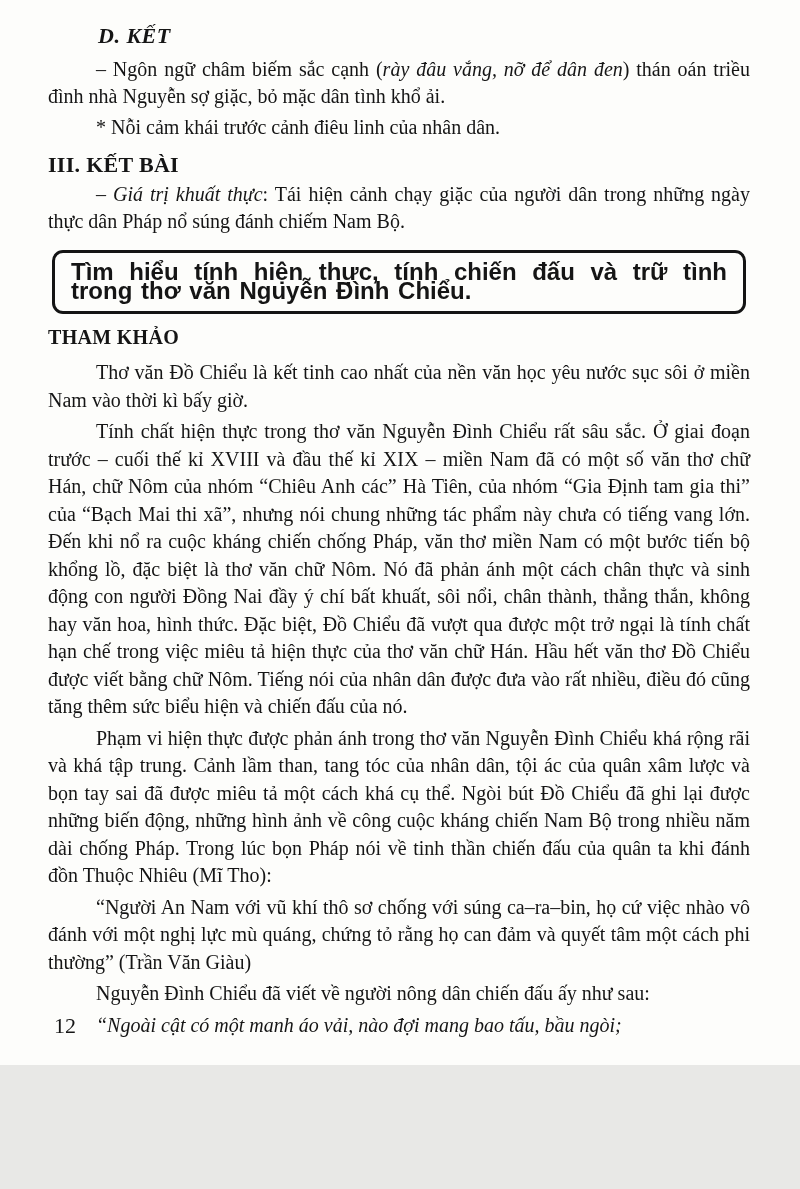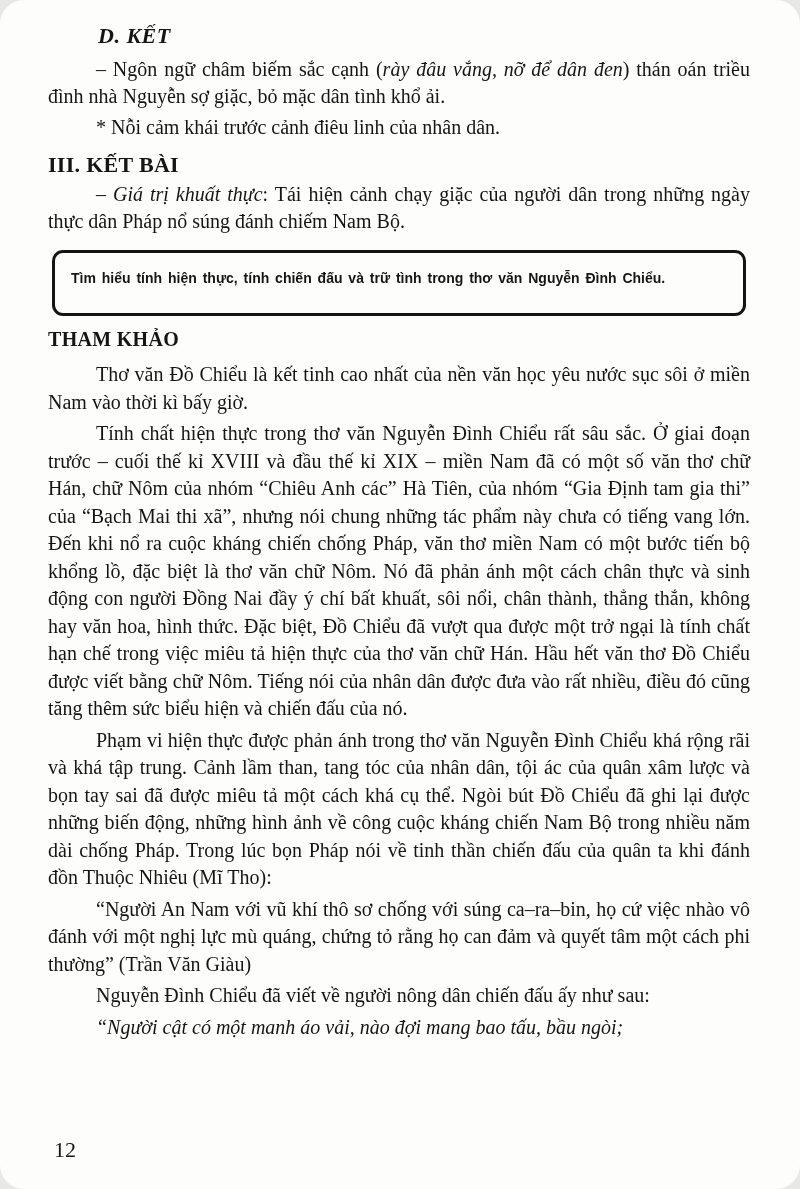--- a/index.html
+++ b/index.html
@@ -1,29 +1,28 @@
 <!DOCTYPE html>
 <html><head>
 <meta charset="utf-8">
 <style>
   html, body { margin: 0; padding: 0; background: #e8e8e6; }
   .page {
     position: relative;
     width: 800px;
-    height: 1189px;
+    height: 1065px;
     margin: 0 auto;
     background: #fdfdfb;
     color: #151515;
     font-family: "Liberation Serif", serif;
     font-size: 20px;
     line-height: 27.5px;
     box-sizing: border-box;
     padding: 22px 50px 0 48px;
     overflow: hidden;
-    border-radius: 24px;
   }
   .heading-d {
     font-weight: bold;
     font-style: italic;
     font-size: 22px;
     margin: 0 0 6px 50px;
     letter-spacing: 0.5px;
   }
   .outline-item {
     margin: 0 0 3px 0;
@@ -33,25 +32,25 @@
   .heading-iii {
     font-weight: bold;
     font-size: 22px;
     margin: 10px 0 2px 0;
     letter-spacing: 0.3px;
   }
   .topic-box {
     border: 3px solid #141414;
     border-radius: 11px;
     margin: 14px 4px 10px 4px;
-    padding: 9px 16px 18px 16px;
+    padding: 9px 16px 11px 16px;
     font-family: "Liberation Sans", sans-serif;
     font-weight: bold;
-    font-size: 14px;
-    line-height: 33px;
+    font-size: 24px;
+    line-height: 19px;
     text-align: justify;
     word-spacing: 2px;
   }
   .ref-heading {
     text-align: left;
     font-weight: bold;
     font-size: 20px;
     margin: 8px 0 8px 0;
     letter-spacing: 0.3px;
   }
@@ -97,17 +96,17 @@
   <p class="para">Thơ văn Đồ Chiểu là kết tinh cao nhất của nền văn học yêu nước sục sôi ở miền Nam vào thời kì bấy giờ.</p>
 
   <p class="para">Tính chất hiện thực trong thơ văn Nguyễn Đình Chiểu rất sâu sắc. Ở giai đoạn trước – cuối thế kỉ XVIII và đầu thế kỉ XIX – miền Nam đã có một số văn thơ chữ Hán, chữ Nôm của nhóm “Chiêu Anh các” Hà Tiên, của nhóm “Gia Định tam gia thi” của “Bạch Mai thi xã”, nhưng nói chung những tác phẩm này chưa có tiếng vang lớn. Đến khi nổ ra cuộc kháng chiến chống Pháp, văn thơ miền Nam có một bước tiến bộ khổng lồ, đặc biệt là thơ văn chữ Nôm. Nó đã phản ánh một cách chân thực và sinh động con người Đồng Nai đầy ý chí bất khuất, sôi nổi, chân thành, thẳng thắn, không hay văn hoa, hình thức. Đặc biệt, Đồ Chiểu đã vượt qua được một trở ngại là tính chất hạn chế trong việc miêu tả hiện thực của thơ văn chữ Hán. Hầu hết văn thơ Đồ Chiểu được viết bằng chữ Nôm. Tiếng nói của nhân dân được đưa vào rất nhiều, điều đó cũng tăng thêm sức biểu hiện và chiến đấu của nó.</p>
 
   <p class="para">Phạm vi hiện thực được phản ánh trong thơ văn Nguyễn Đình Chiểu khá rộng rãi và khá tập trung. Cảnh lầm than, tang tóc của nhân dân, tội ác của quân xâm lược và bọn tay sai đã được miêu tả một cách khá cụ thể. Ngòi bút Đồ Chiểu đã ghi lại được những biến động, những hình ảnh về công cuộc kháng chiến Nam Bộ trong nhiều năm dài chống Pháp. Trong lúc bọn Pháp nói về tinh thần chiến đấu của quân ta khi đánh đồn Thuộc Nhiêu (Mĩ Tho):</p>
 
   <p class="para">“Người An Nam với vũ khí thô sơ chống với súng ca–ra–bin, họ cứ việc nhào vô đánh với một nghị lực mù quáng, chứng tỏ rằng họ can đảm và quyết tâm một cách phi thường” (Trần Văn Giàu)</p>
 
   <p class="para">Nguyễn Đình Chiểu đã viết về người nông dân chiến đấu ấy như sau:</p>
 
-  <p class="para para-italic">“Người cật có một manh áo vải, nào đợi mang bao tấu, bầu ngòi;</p>
+  <p class="para para-italic">“Ngoài cật có một manh áo vải, nào đợi mang bao tấu, bầu ngòi;</p>
 
   <div class="page-number">12</div>
 
 </div>
 
 </body></html>

